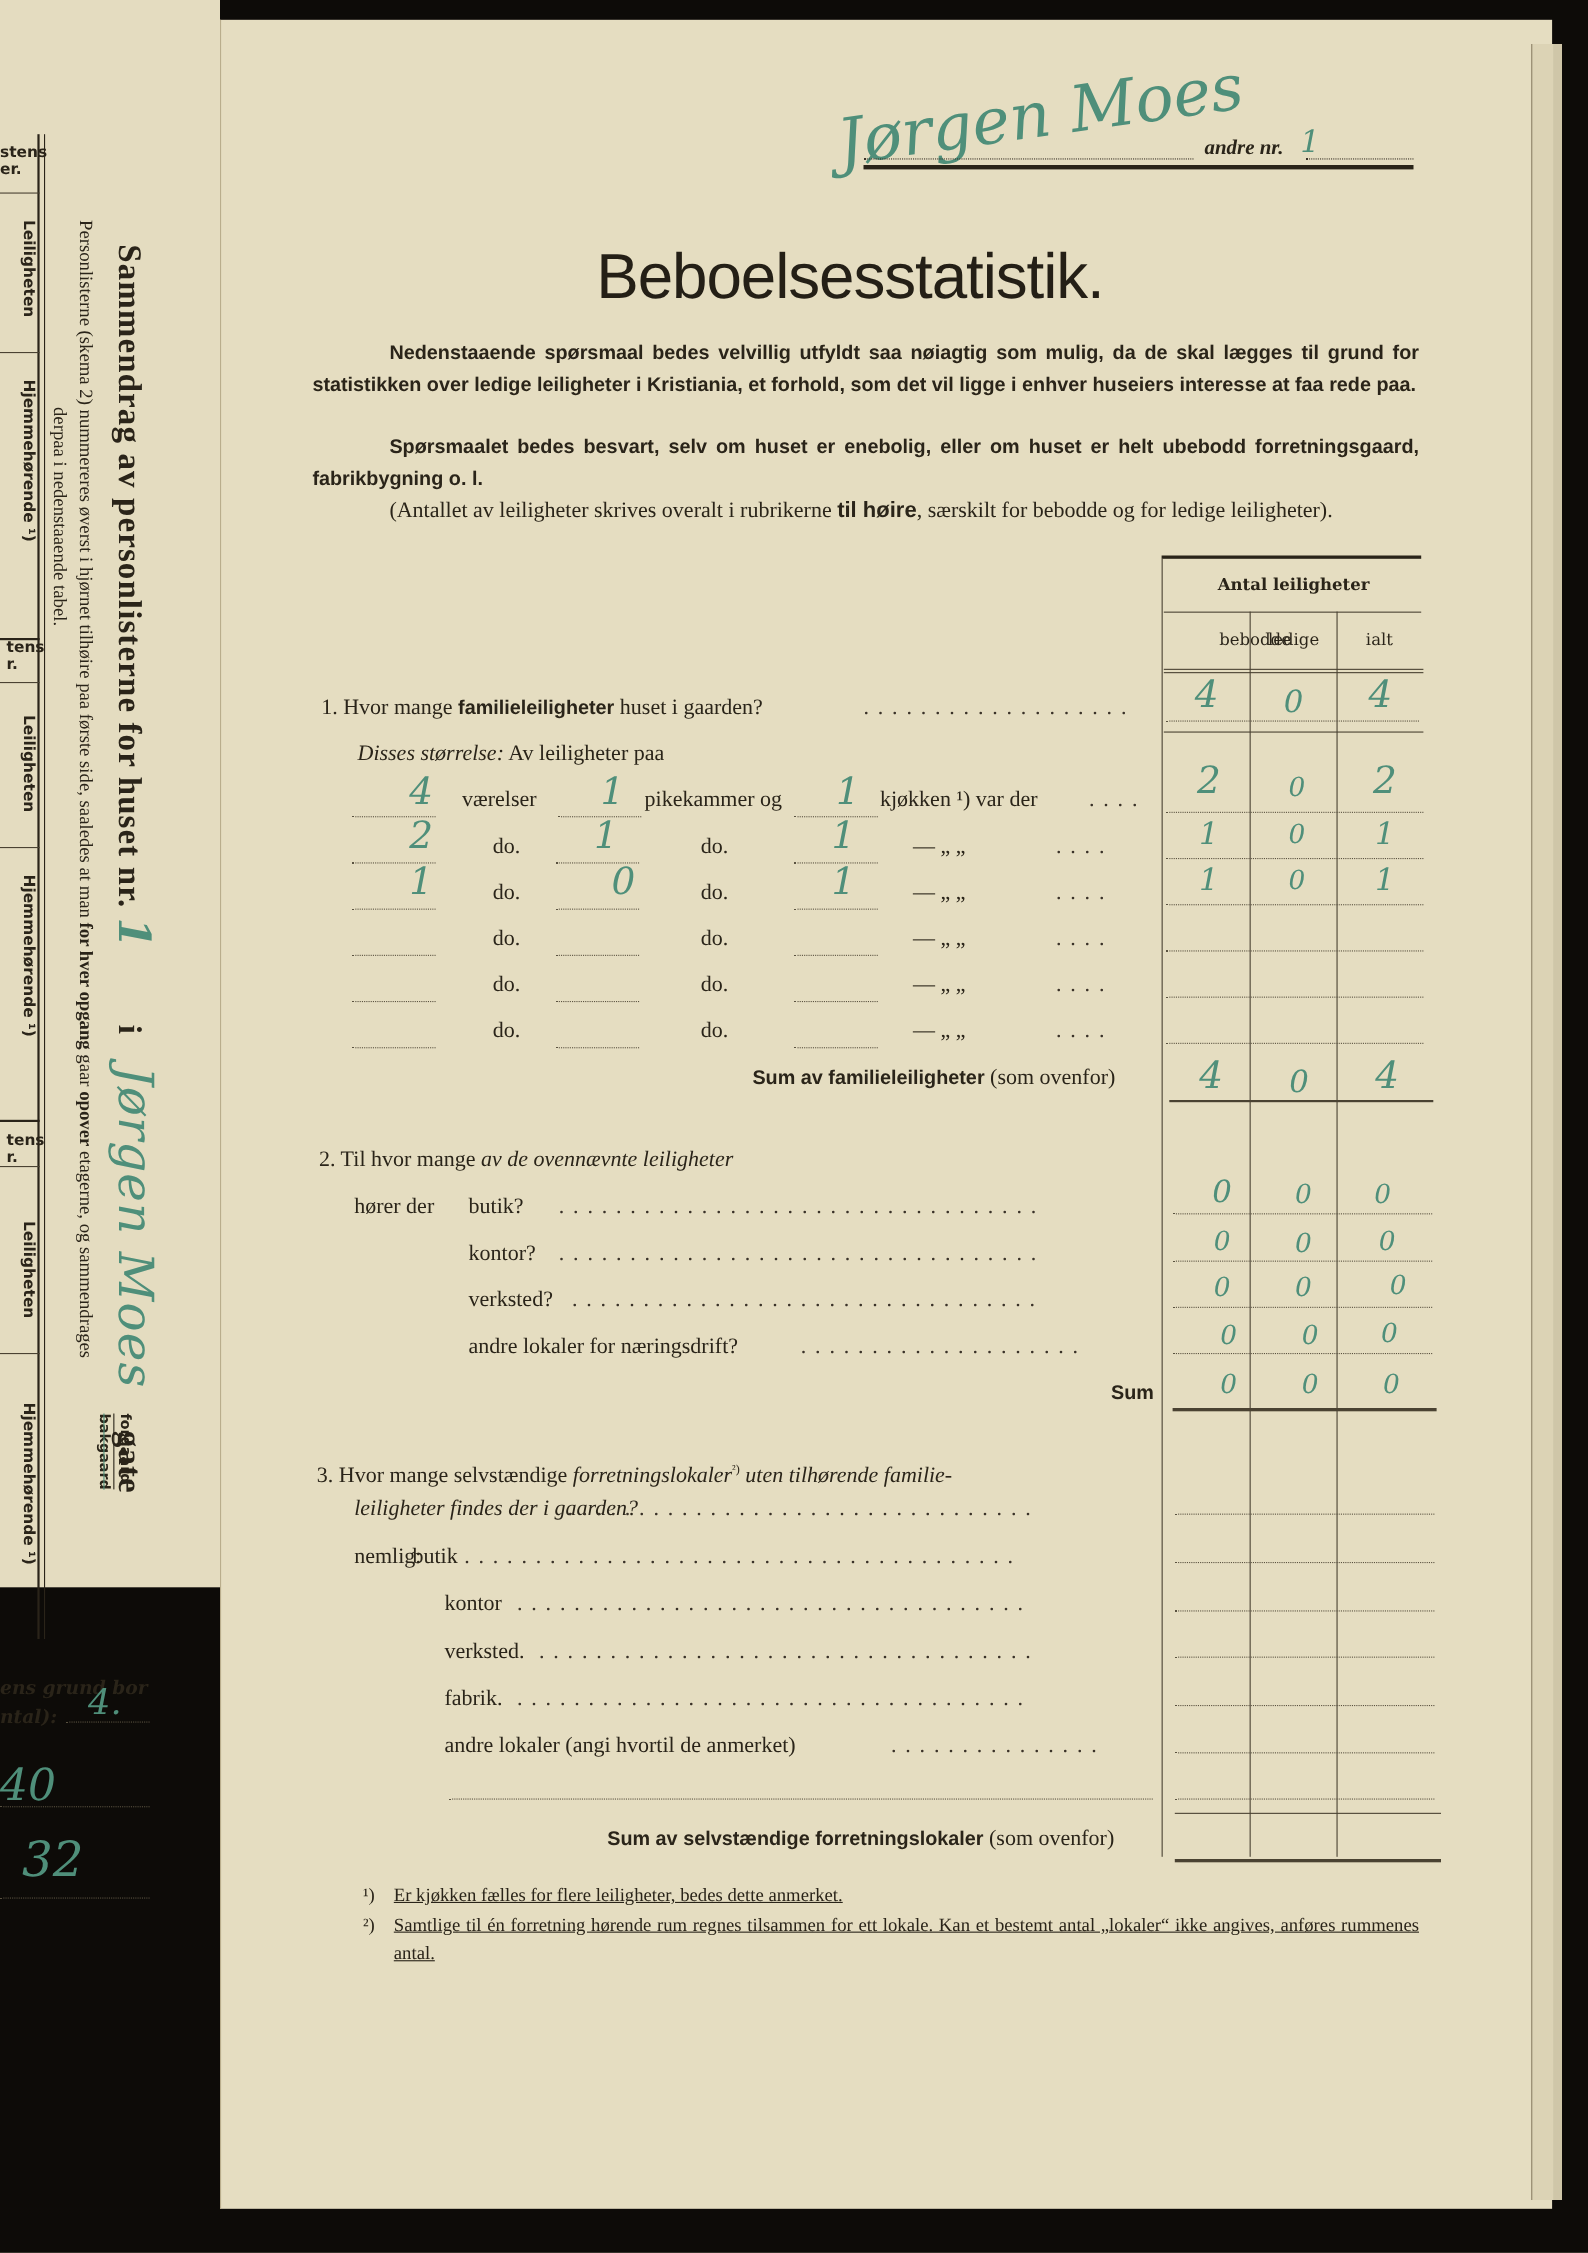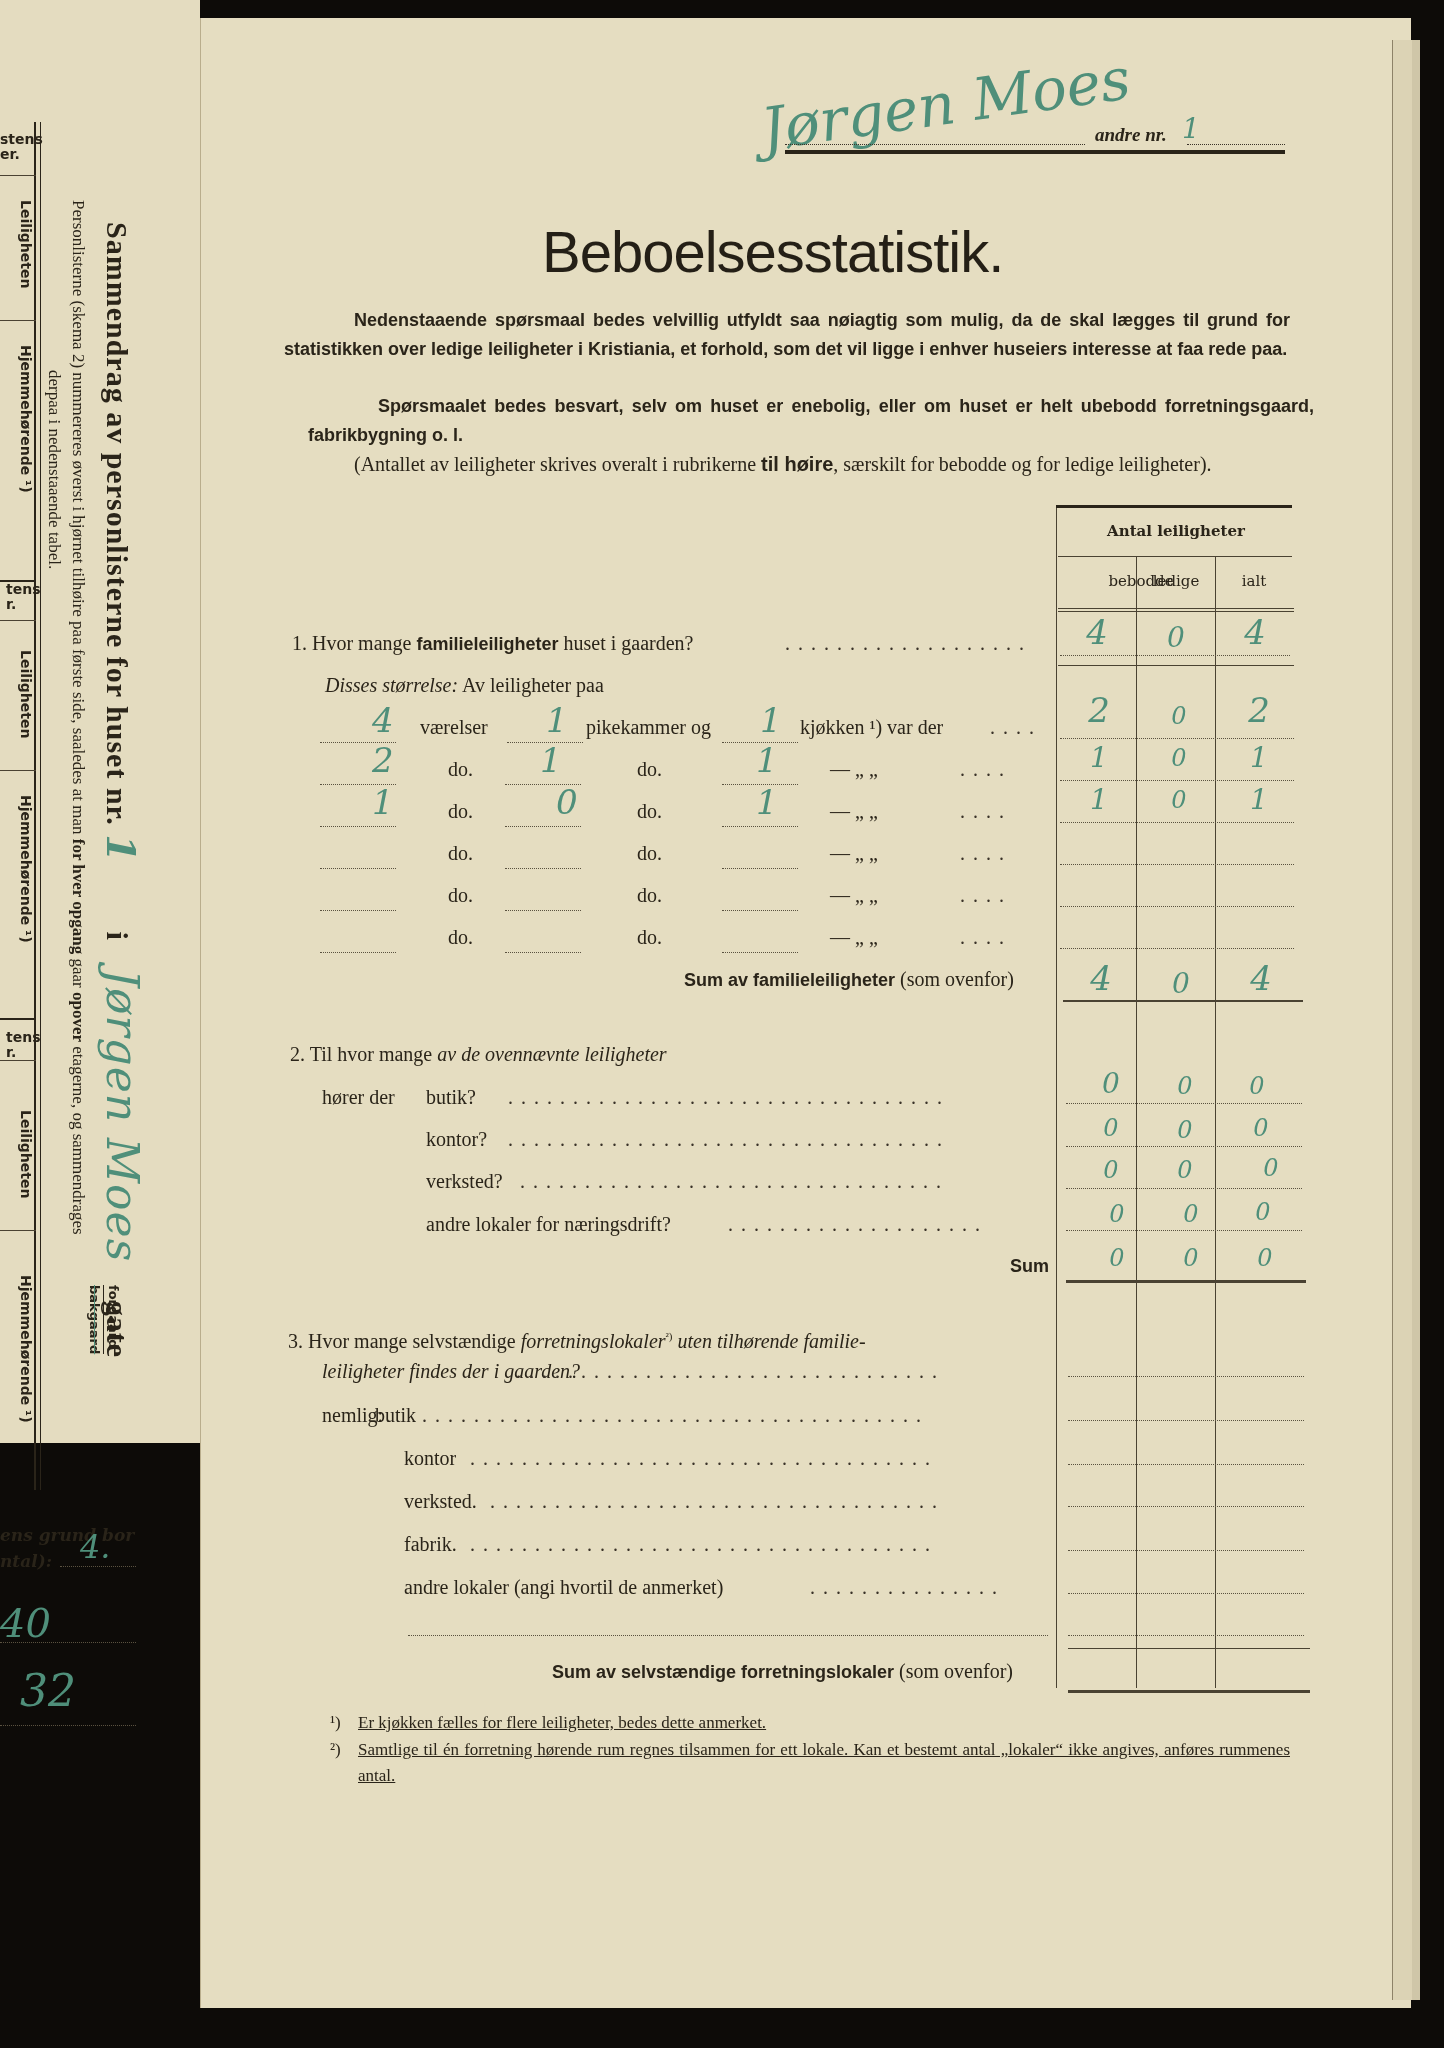--- a/index.html
+++ b/index.html
@@ -112,21 +112,21 @@
 
 <div class="hand gate-street">Jørgen Moes</div>
 <div class="gate-dots"></div>
 <div class="gate-label">andre nr.</div>
 <div class="gate-dots2"></div>
 <div class="hand gate-nr">1</div>
 <div class="gate-line"></div>
 <div class="title">Beboelsesstatistik.</div>
 
 <div class="para b ind" style="top:306px;">Nedenstaaende spørsmaal bedes velvillig utfyldt saa nøiagtig som mulig, da de skal lægges til grund for statistikken over ledige leiligheter i Kristiania, et forhold, som det vil ligge i enhver huseiers interesse at faa rede paa.</div>
-<div class="para b ind" style="top:392px;margin-left:24px;">Spørsmaalet bedes besvart, selv om huset er enebolig, eller om huset er helt ubebodd forretningsgaard, fabrikbygning o. l.</div>
+<div class="para b ind" style="top:392px;">Spørsmaalet bedes besvart, selv om huset er enebolig, eller om huset er helt ubebodd forretningsgaard, fabrikbygning o. l.</div>
 <div class="para ind serifc" style="top:450px;font-size:20px;"><span>(Antallet av leiligheter skrives overalt i rubrikerne </span><b class="bold">til høire</b><span>, særskilt for bebodde og for ledige leiligheter).</span></div>
 
 <div class="tbl-top"></div>
 <div class="tbl-vl" style="left:1056px;top:508px;height:1180px;"></div>
 <div class="tbl-hl" style="left:1058px;top:556px;width:234px;"></div>
 <div class="tbl-title">Antal leiligheter</div>
 <div class="col-h" style="left:1058px;width:78px;margin-left:44px;">bebodde</div>
 <div class="col-h" style="left:1137px;width:78px;">ledige</div>
 <div class="col-h" style="left:1215px;width:78px;">ialt</div>
 <div class="tbl-hl" style="left:1058px;top:608px;width:236px;"></div>

